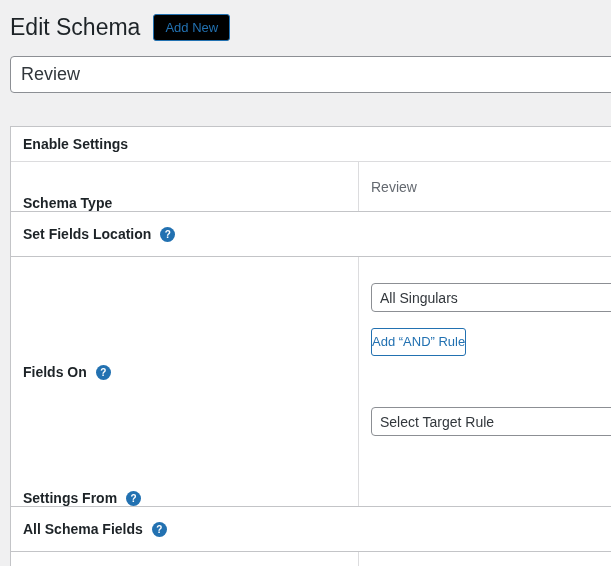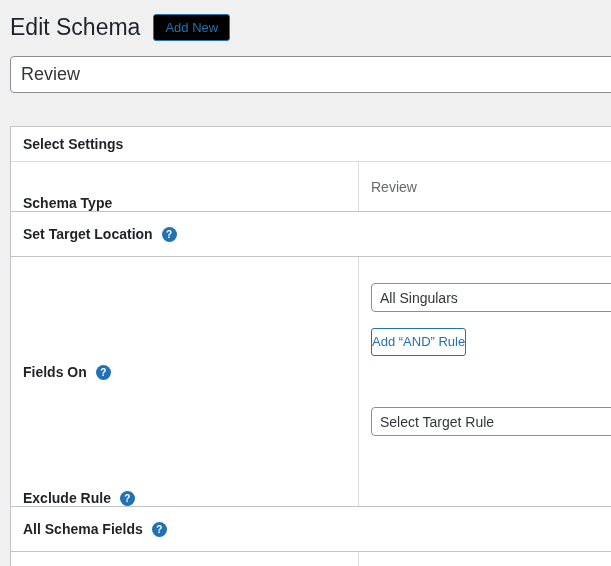--- a/index.html
+++ b/index.html
@@ -109,53 +109,53 @@
   <div class="page-heading">
     <h1>Edit Schema</h1>
     <a class="add-new-btn">Add New</a>
   </div>
 
   <input class="title-input" type="text" value="Review" style="">
 
   <div class="panel">
 
     <div class="panel-header">
-      <span>Select Settings</span>
+      <span>Enable Settings</span>
     </div>
 
     <div class="row row-schema-type bordered">
       <div class="cell-label">
         <span>Schema Type</span>
       </div>
       <div class="cell-value">
         <span class="schema-type-value">Review</span>
       </div>
     </div>
 
     <div class="section-row">
-      <span>Set Target Location</span>
+      <span>Set Fields Location</span>
       <span class="help-icon">?</span>
     </div>
 
     <div class="row row-enable">
       <div class="cell-label">
         <span>Fields On</span>
         <span class="help-icon">?</span>
       </div>
       <div class="cell-controls">
         <select class="rm-select">
           <option>All Singulars</option>
         </select>
         <button class="rule-btn">Add “AND” Rule</button>
       </div>
     </div>
 
     <div class="row row-exclude">
       <div class="cell-label">
-        <span>Exclude Rule</span>
+        <span>Settings From</span>
         <span class="help-icon">?</span>
       </div>
       <div class="cell-controls">
         <select class="rm-select">
           <option>Select Target Rule</option>
         </select>
       </div>
     </div>
 
     <div class="section-row">

